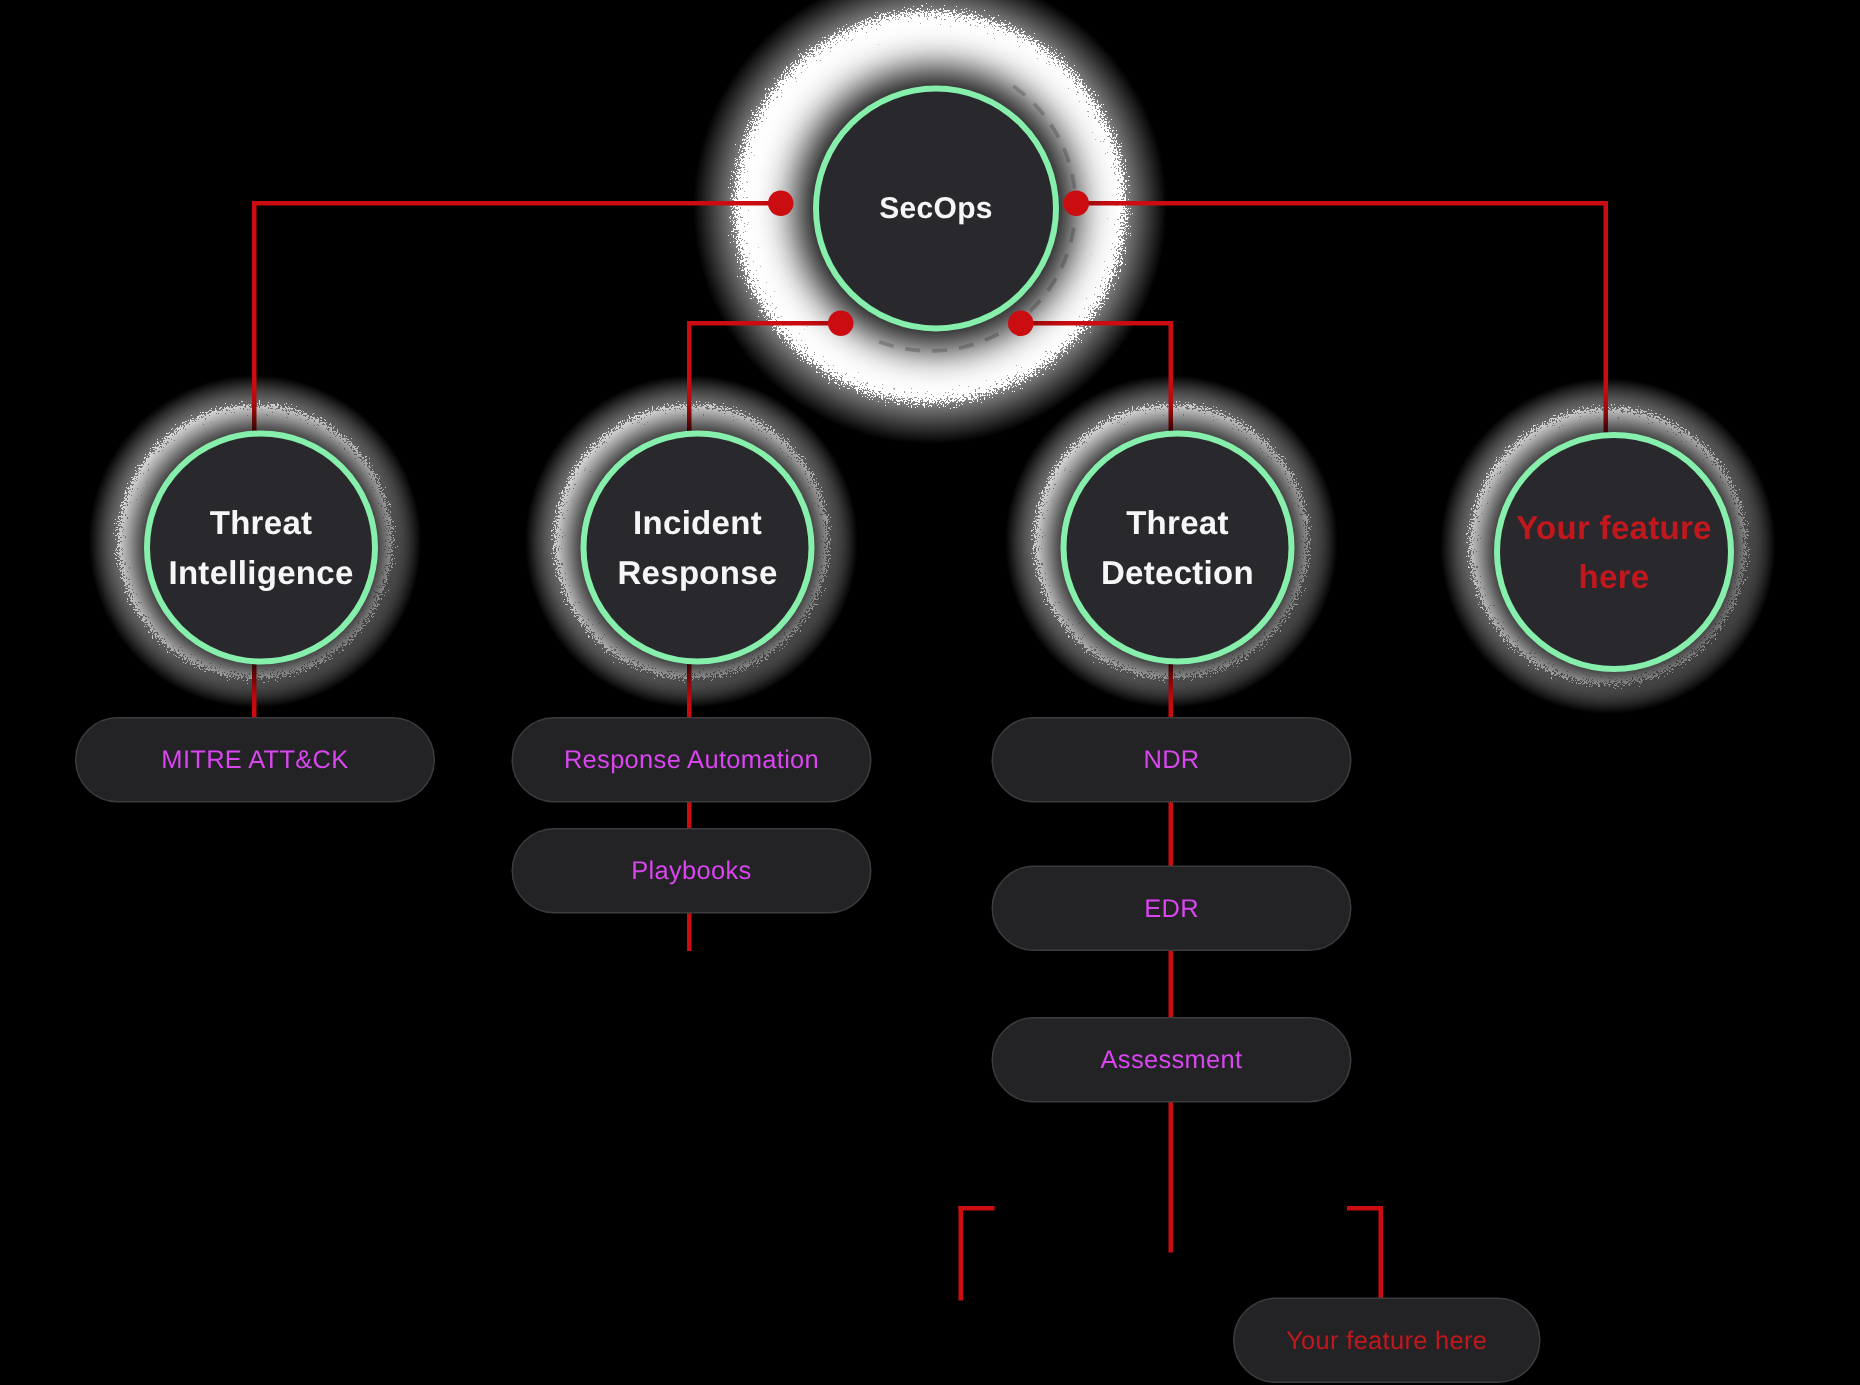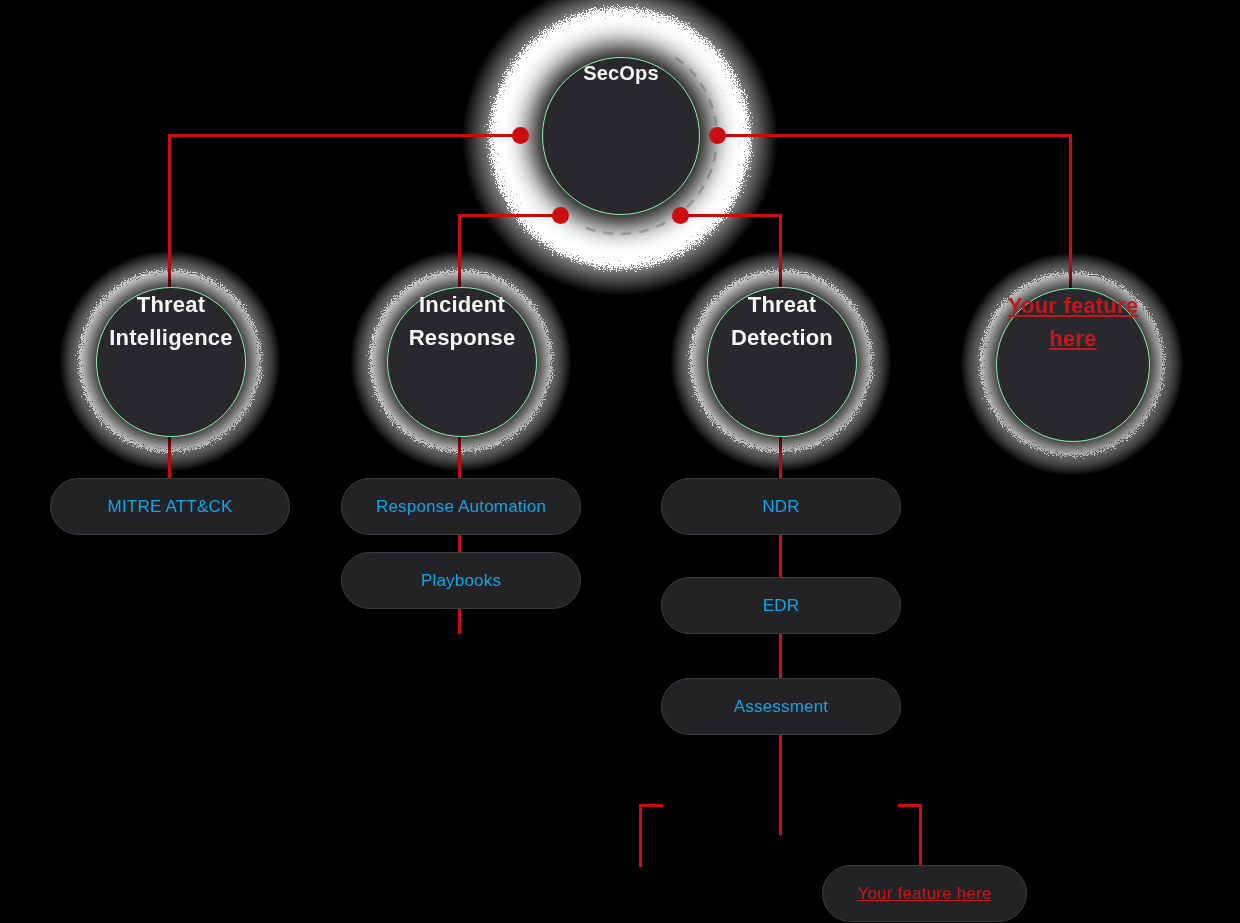--- a/index.html
+++ b/index.html
@@ -18,38 +18,38 @@
       rgba(255,255,255,0) 100%);
   }
   .glow-dots{position:absolute;z-index:1;}
   
   .hline{position:absolute;height:3px;background:#cb0c11;z-index:2;}
   .vline{position:absolute;width:3px;background:#cb0c11;z-index:2;}
   .dot{position:absolute;width:17px;height:17px;border-radius:50%;background:#cb0c11;z-index:5;}
   .dashed-arc{position:absolute;z-index:3;}
   
   .circle{
-    position:absolute;border-radius:50%;background:#29292d;border:1px solid #86efac;
+    position:absolute;border-radius:50%;background:#29292d;border:4px solid #86efac;
     box-shadow:0 0 22px 9px rgba(0,0,0,0.92);
-    display:flex;justify-content:center;z-index:4;
+    display:flex;align-items:center;justify-content:center;z-index:4;
   }
   .circle .lbl{
     white-space:pre-line;text-align:center;color:#f6f6f6;
     font-weight:600;font-size:22px;line-height:1.5;letter-spacing:0.2px;
   }
   .circle.root{box-shadow:0 0 26px 12px rgba(0,0,0,0.95);}
   .circle.root .lbl{font-size:20px;font-weight:700;}
   
   .pill{
     position:absolute;height:57px;border-radius:28.5px;background:#232326;
     border:1.5px solid #3c3c40;box-sizing:border-box;
     display:flex;align-items:center;justify-content:center;z-index:4;
   }
-  .pill .lbl{color:#0ea5e9;font-size:17px;letter-spacing:0.2px;}
-  .red-text{color:#c2181d !important;text-decoration:underline;}
+  .pill .lbl{color:#d946ef;font-size:17px;letter-spacing:0.2px;}
+  .red-text{color:#c2181d !important;}
 </style>
 </head>
 <body>
 
 <div id="canvas">
 
   <svg width="0" height="0" style="position:absolute" aria-hidden="true">
     <defs>
       <radialGradient id="gw">
         <stop offset="0%" stop-color="#ffffff" stop-opacity="1"></stop>

